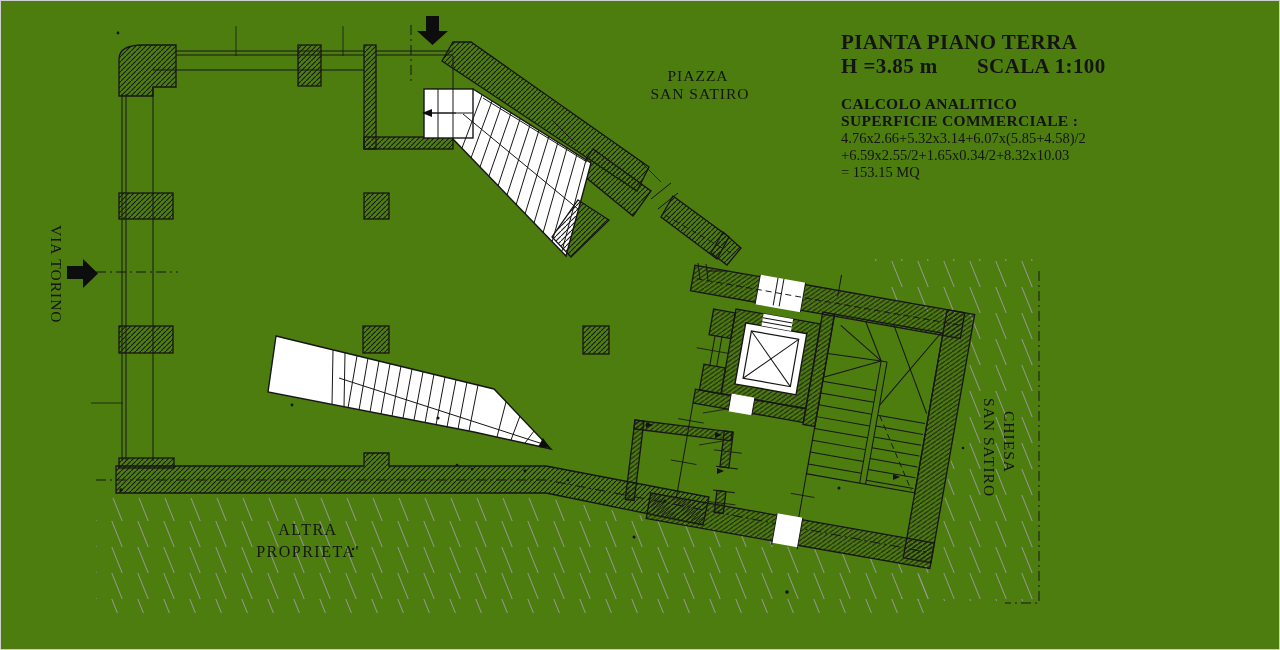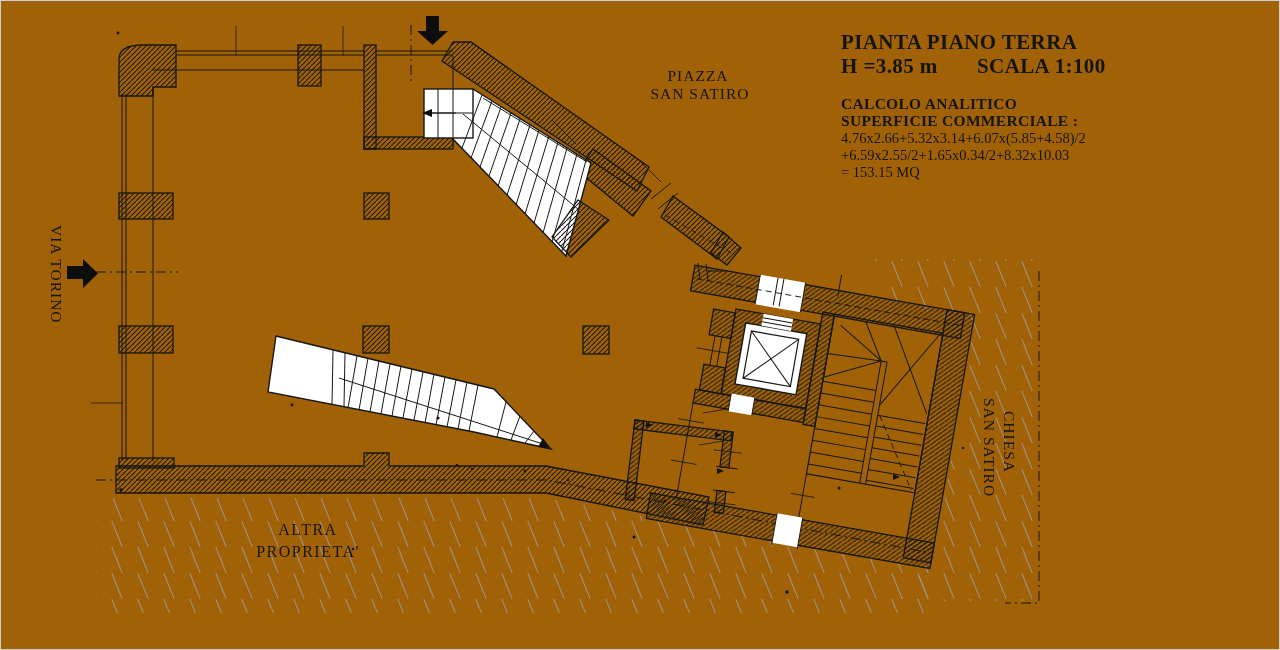--- a/index.html
+++ b/index.html
@@ -1,16 +1,16 @@
 <!DOCTYPE html>
 <html><head>
 <meta charset="utf-8">
 <style>
   html,body{margin:0;padding:0;background:#e8e8e8;}
-  #page{position:relative;width:1280px;height:650px;background:#a16207;
+  #page{position:relative;width:1280px;height:650px;background:#4d7c0f;
         border:1px solid #cfcfcf;box-sizing:border-box;overflow:hidden;
         font-family:"Liberation Serif",serif;}
   svg{position:absolute;left:0;top:0;}
   .wall{fill:url(#wallHatch);stroke:#161616;stroke-width:1.3;}
   .thin{stroke:#161616;stroke-width:1;fill:none;}
   .vthin{stroke:#161616;stroke-width:.8;fill:none;}
   .outline{stroke:#161616;stroke-width:1.4;fill:#ffffff;}
   .nofill{stroke:#161616;stroke-width:1.2;fill:none;}
   .white{fill:#ffffff;stroke:none;}
   .dash{stroke:#161616;stroke-width:1;fill:none;stroke-dasharray:10 4 2 4;}

